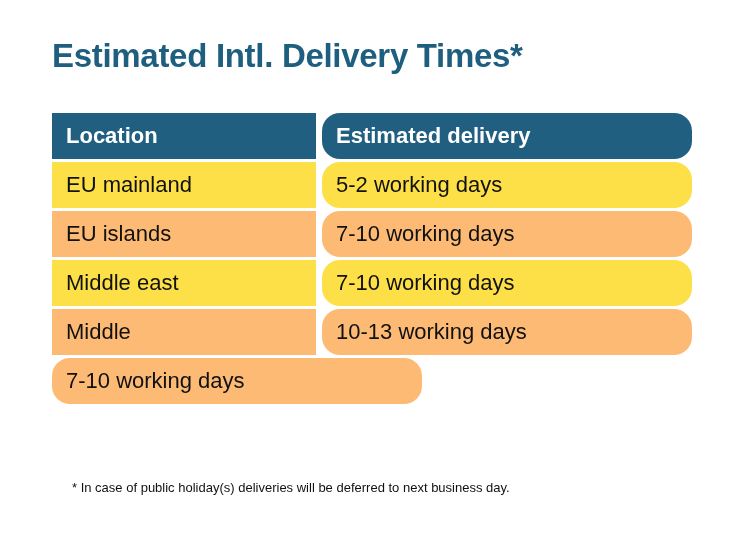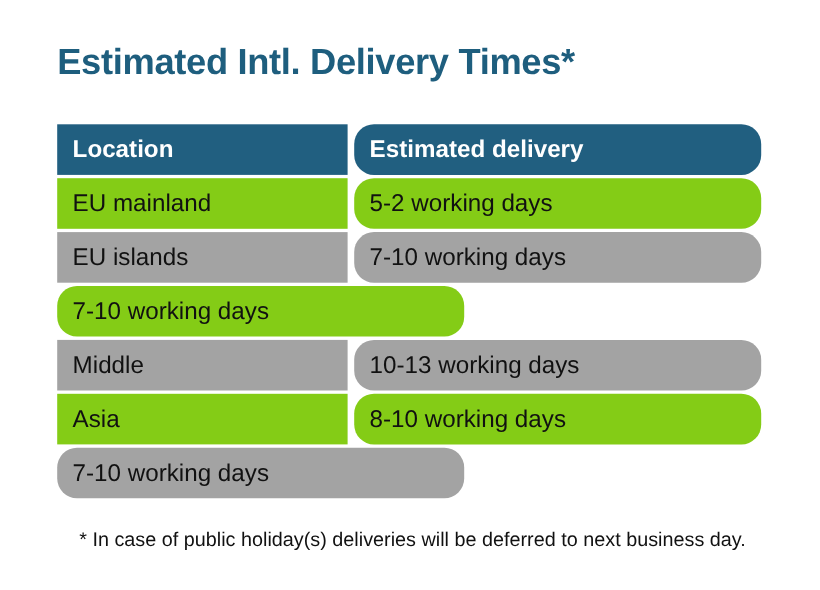--- a/index.html
+++ b/index.html
@@ -56,27 +56,27 @@
     overflow: hidden;
   }
   .col-1 { width: 264px; flex: 0 0 264px; }
   .col-2 { width: 370px; flex: 0 0 370px; border-radius: 18px; }
   .header-row .cell {
     background: #215f80;
     color: #ffffff;
     font-weight: bold;
     font-size: 22px;
   }
-  .row-odd .cell  { background: #84cc16; }
-  .row-even .cell { background: #a3a3a3; }
+  .row-odd .cell  { background: #fde047; }
+  .row-even .cell { background: #fdba74; }
   .footnote {
     position: absolute;
     left: 72px;
     top: 480px;
-    font-size: 18px;
+    font-size: 13px;
     color: #111111;
     white-space: nowrap;
   }
 </style>
 </head>
 <body>
 
 <div class="page">
 
   <div class="title">Estimated Intl. Delivery Times*</div>
@@ -92,32 +92,29 @@
       <div class="cell col-1">EU mainland</div>
       <div class="cell col-2">5-2 working days</div>
     </div>
 
     <div class="row row-even">
       <div class="cell col-1">EU islands</div>
       <div class="cell col-2">7-10 working days</div>
     </div>
 
     <div class="row row-odd">
+      <div class="cell col-1">Middle east</div>
       <div class="cell col-2">7-10 working days</div>
     </div>
 
     <div class="row row-even">
       <div class="cell col-1">Middle</div>
       <div class="cell col-2">10-13 working days</div>
     </div>
 
-    <div class="row row-odd">
-      <div class="cell col-1">Asia</div>
-      <div class="cell col-2">8-10 working days</div>
-    </div>
 
     <div class="row row-even">
       <div class="cell col-2">7-10 working days</div>
     </div>
 
   </div>
 
   <div class="footnote">* In case of public holiday(s) deliveries will be deferred to next business day.</div>
 
 </div>

